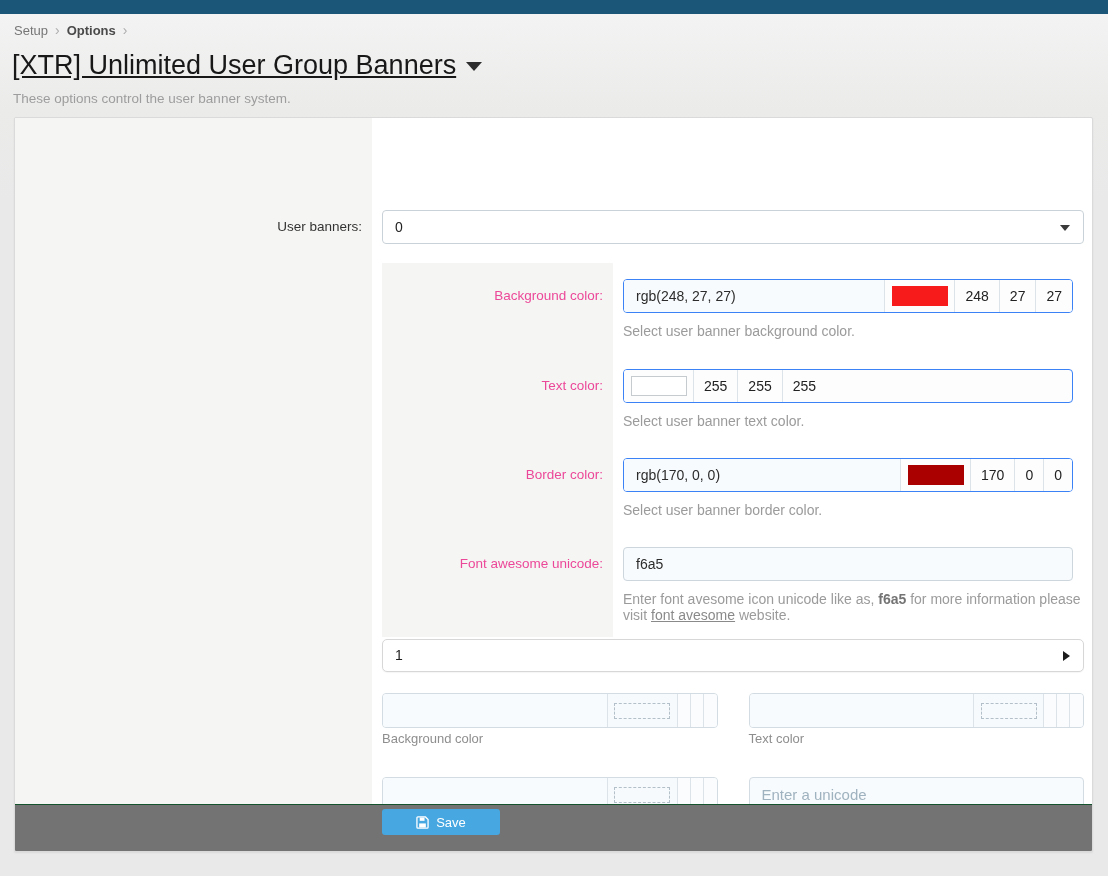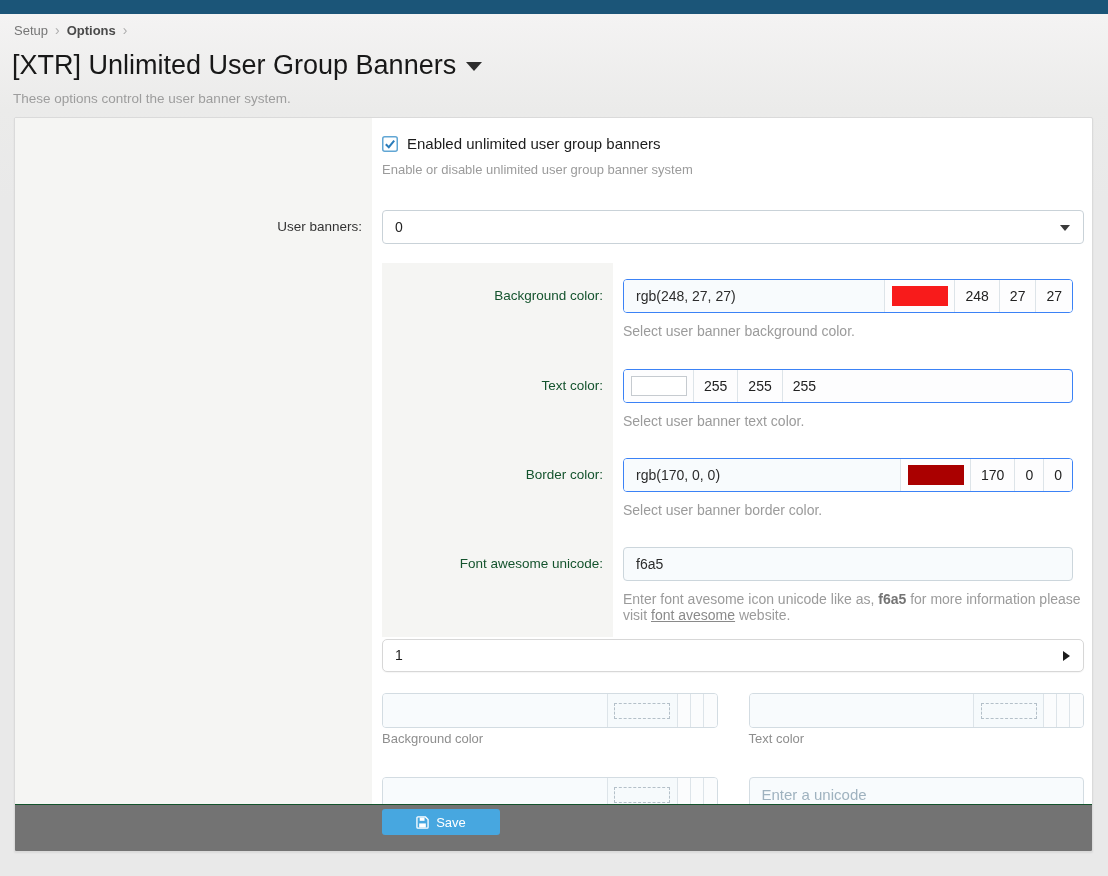--- a/index.html
+++ b/index.html
@@ -6,21 +6,21 @@
   html,body { background:#e9e9e9; }
   body { font-family:"Liberation Sans", sans-serif; }
   .screen { position:relative; width:1108px; height:876px; overflow:hidden;
             background:linear-gradient(180deg,#f4f3f3 14px,#ebebea 110px,#e9e9e9 200px); }
   .topbar { position:absolute; left:0; top:0; width:100%; height:14px; background:#1b5578; }
 
   .breadcrumb { position:absolute; left:14px; top:22px; font-size:13px; color:#767676; }
   .bc-sep { color:#adadad; margin:0 7px; font-size:14px; }
   .bc-strong { color:#4a4a4a; font-weight:bold; }
 
-  .title { position:absolute; left:12px; top:50px; font-size:27px; font-weight:400; color:#181818; }
+  .title { position:absolute; left:12px; top:50px; font-size:27px; font-weight:400; color:#181818;text-decoration:underline; }
   .title-caret { display:inline-block; width:0; height:0; margin-left:10px; margin-bottom:3px;
                  border-left:8px solid transparent; border-right:8px solid transparent; border-top:9px solid #2d2d2d; }
   .subtitle { position:absolute; left:13px; top:91px; font-size:13.5px; color:#9d9d9d; }
 
   .box { position:absolute; left:14px; top:117px; width:1079px; height:735px; background:#fff;
          border:1px solid #dadada; border-radius:2px; box-shadow:0 1px 2px rgba(0,0,0,.07); overflow:hidden; }
   .outer-label-col { position:absolute; left:0; top:0; bottom:34px; width:357px; background:#f5f5f3; }
 
   
   .cb-row { position:absolute; left:367px; top:17px; width:702px; }
@@ -35,21 +35,21 @@
             border:1px solid #c9d2d8; border-radius:4px; font-size:14px; color:#222;
             line-height:32px; padding:0 12px; cursor:pointer; }
   .sel-caret { position:absolute; right:13px; top:14px; width:0; height:0;
                border-left:5px solid transparent; border-right:5px solid transparent; border-top:6px solid #3a3a3a; }
 
   
   .inner-form { position:absolute; left:367px; top:145px; width:702px; height:374px; }
   .inner-label-col { position:absolute; left:0; top:0; bottom:0; width:231px; background:#f5f5f3; }
   .irow { position:absolute; left:0; width:702px; }
   .irow-label { position:absolute; left:0; width:221px; height:34px; line-height:34px;
-                text-align:right; font-size:13.5px; color:#14532d; }
+                text-align:right; font-size:13.5px; color:#ec4899; }
   .cgroup { position:absolute; left:241px; width:450px; height:34px; display:flex;
             border:1px solid #3b82f6; border-radius:4px; overflow:hidden; background:#fdfdfe; }
   .cg-input { flex:1; background:#f8fbfd; border-right:1px solid #dde4e9; font-size:14px; color:#2c2c2c;
               line-height:32px; padding:0 12px; }
   .cg-swatch { width:70px; display:flex; align-items:center; justify-content:center;
                border-right:1px solid #dde4e9; background:#fdfdfe; cursor:pointer; }
   .swatch { width:56px; height:20px; }
   .swatch.bordered { border:1px solid #c6cbd0; }
   .cg-num { padding:0 10px; line-height:32px; font-size:14px; color:#222; text-align:center;
             border-right:1px solid #dde4e9; background:#fdfdfe; }
@@ -104,29 +104,20 @@
   <div class="breadcrumb">
     <span>Setup</span><span class="bc-sep">›</span><span class="bc-strong">Options</span><span class="bc-sep">›</span>
   </div>
 
   <h1 class="title"><span>[XTR] Unlimited User Group Banners</span><span class="title-caret"></span></h1>
   <p class="subtitle">These options control the user banner system.</p>
 
   <div class="box">
     <div class="outer-label-col"></div>
 
-    <div class="cb-row">
-      <span class="checkbox">
-        <svg width="16" height="16" viewBox="0 0 16 16">
-          <rect x="0.75" y="0.75" width="14.5" height="14.5" rx="2" fill="#ffffff" stroke="#61a6d4" stroke-width="1.5"></rect>
-          <polyline points="3.8,8.2 6.8,11.2 12.2,4.6" fill="none" stroke="#2b7cba" stroke-width="2"></polyline>
-        </svg>
-      </span><label class="cb-label">Enabled unlimited user group banners</label>
-      <div class="cb-hint">Enable or disable unlimited user group banner system</div>
-    </div>
 
     <div class="ub-label">User banners:</div>
     <div class="select">
       <span>0</span>
       <span class="sel-caret"></span>
     </div>
 
     <div class="inner-form">
       <div class="inner-label-col"></div>
 

